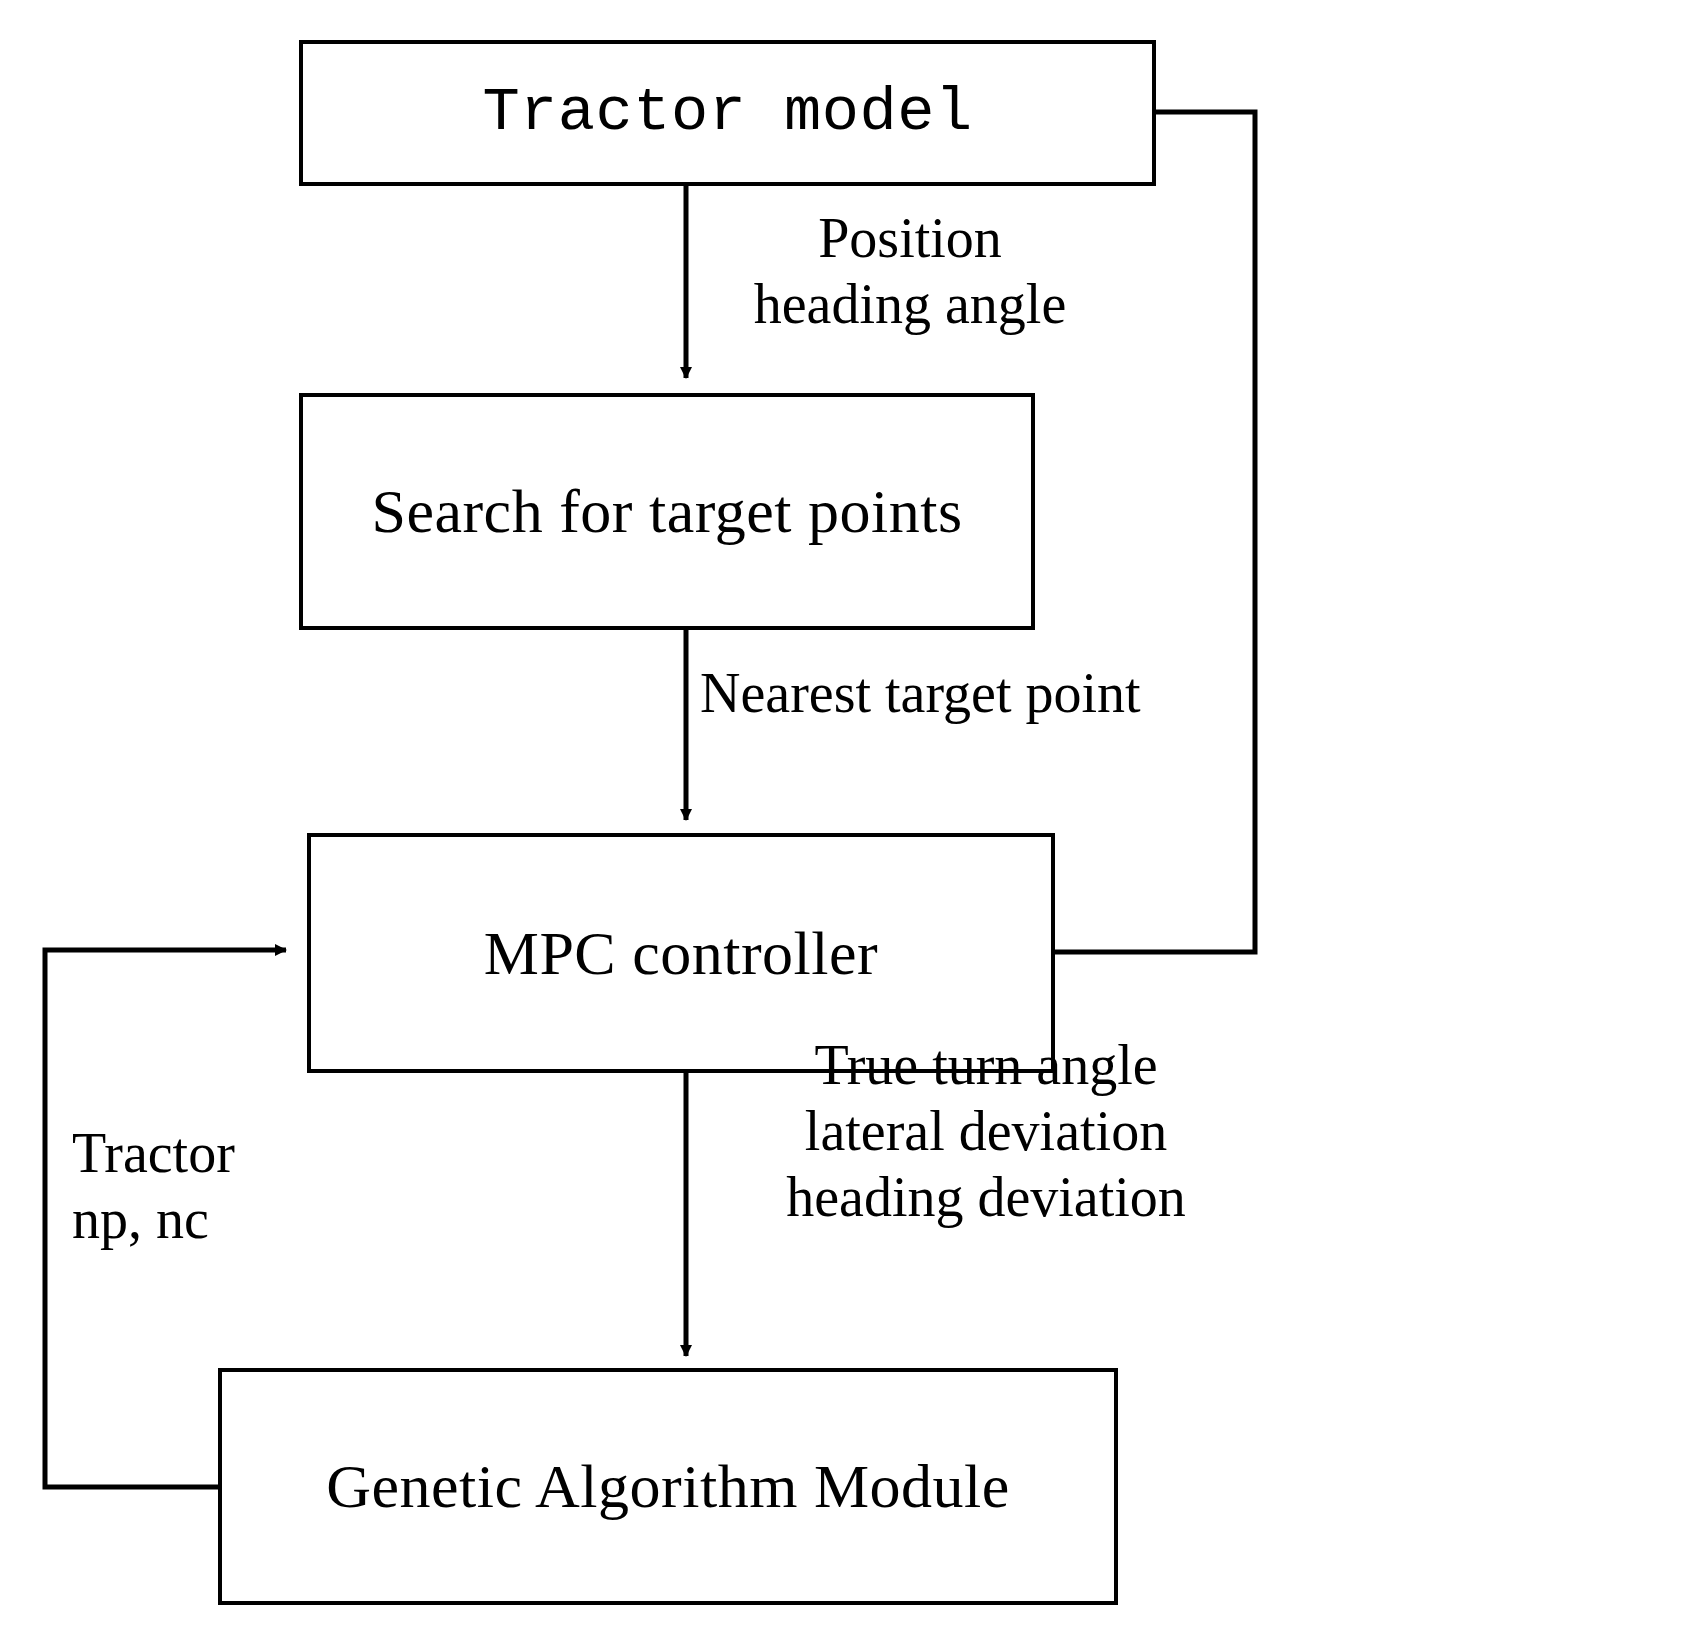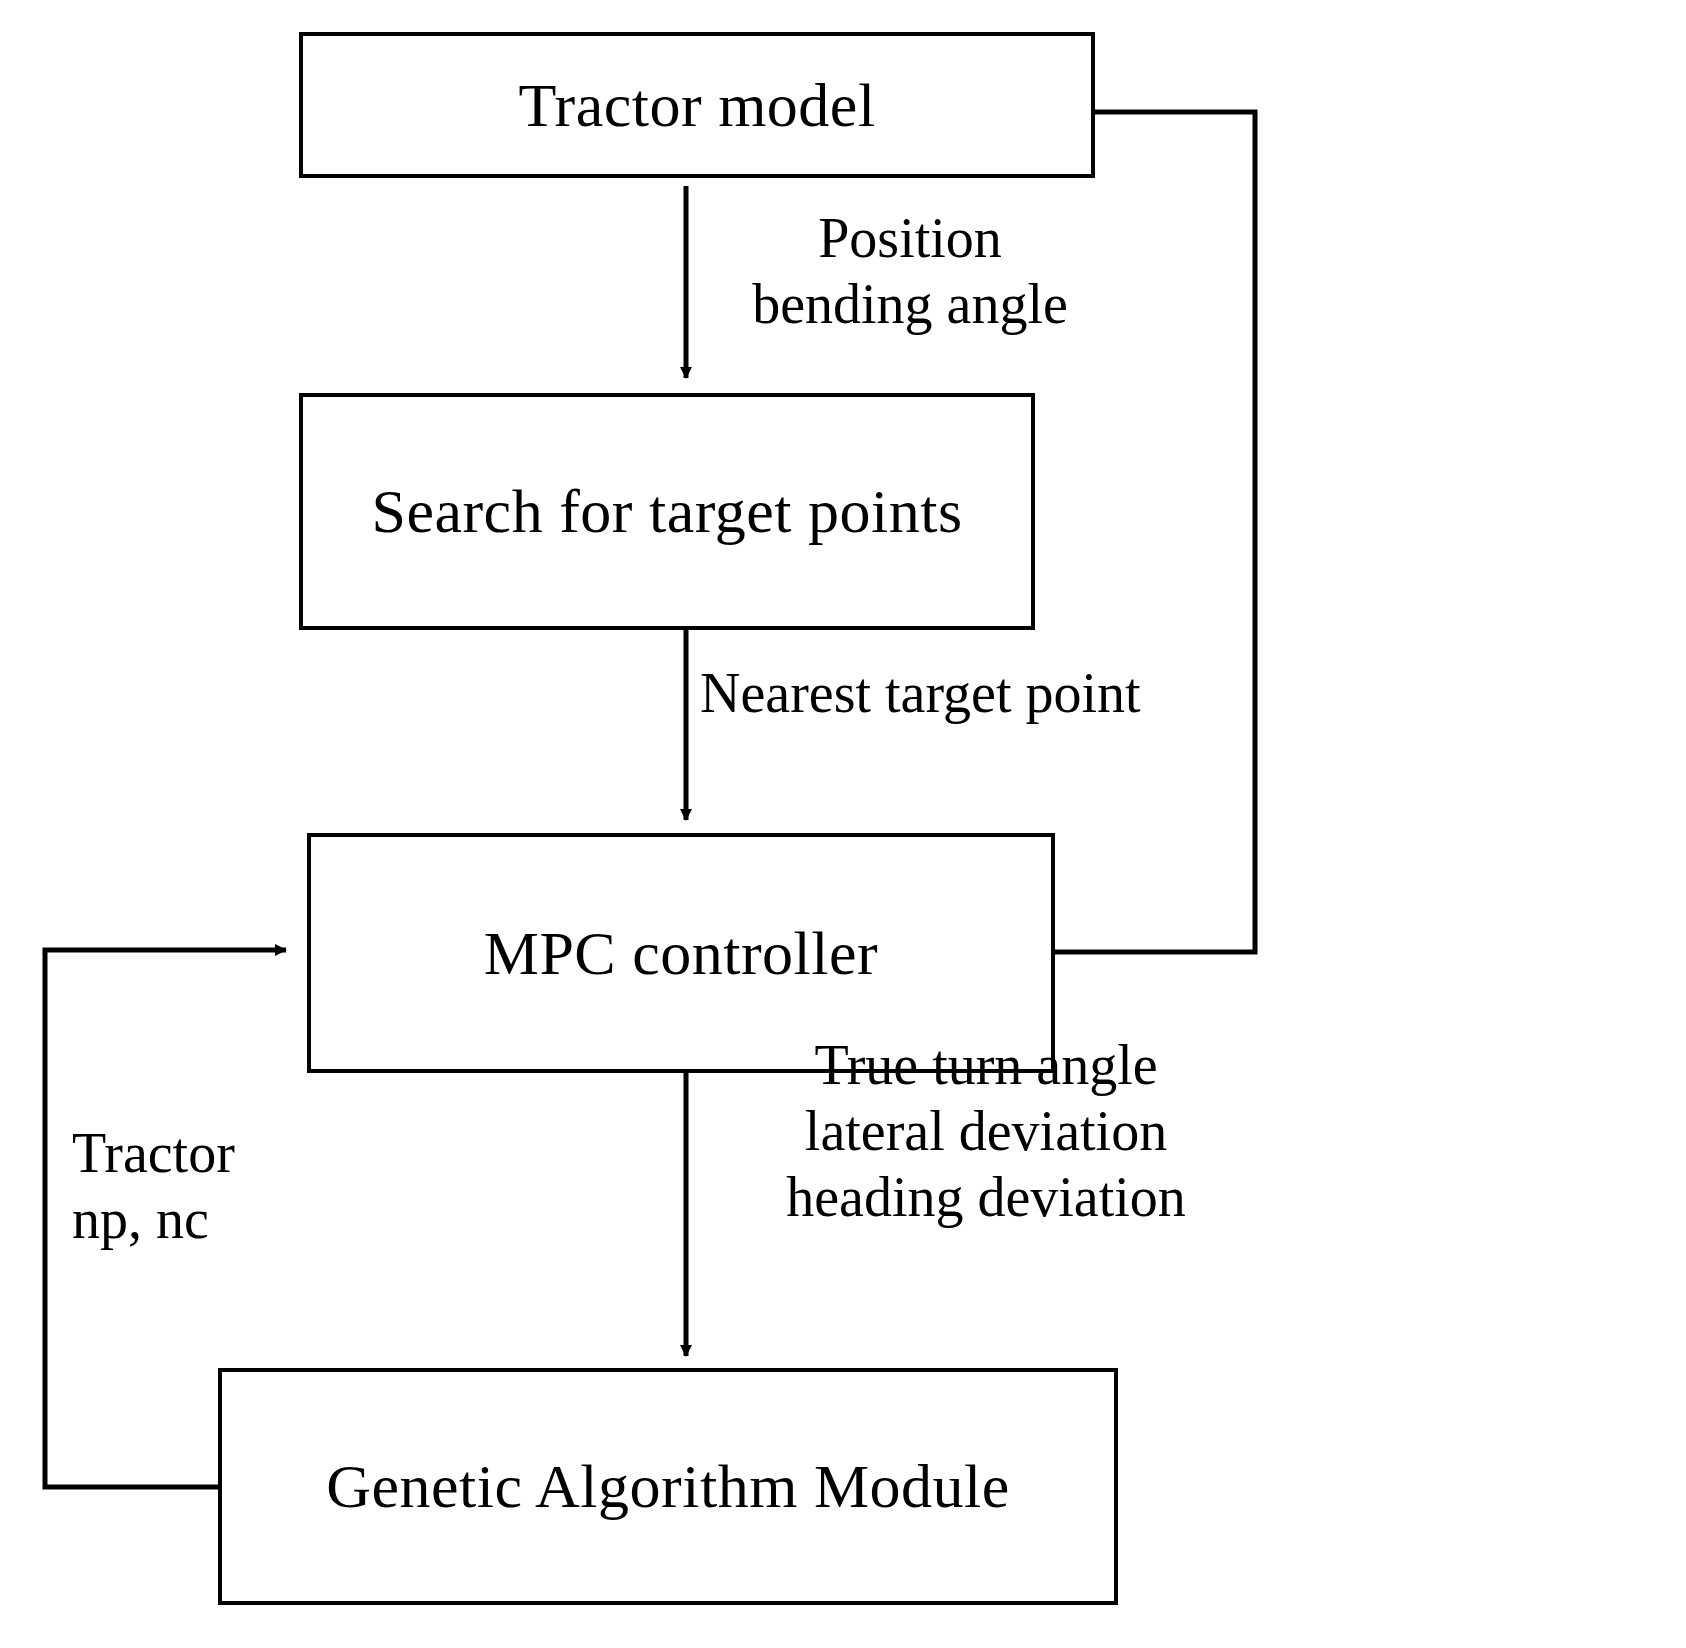--- a/index.html
+++ b/index.html
@@ -66,38 +66,38 @@
 
     <path d="M 686 630 L 686 820" stroke="#000000" stroke-width="5" fill="none" marker-end="url(#ah)"></path>
 
     <path d="M 686 1073 L 686 1356" stroke="#000000" stroke-width="5" fill="none" marker-end="url(#ah)"></path>
 
     <path d="M 1047 952 L 1255 952 L 1255 112 L 1060 112" stroke="#000000" stroke-width="5" fill="none" marker-end="url(#ah)"></path>
 
     <path d="M 218 1487 L 45 1487 L 45 950 L 286 950" stroke="#000000" stroke-width="5" fill="none" marker-end="url(#ah)"></path>
   </svg>
 
-  <div class="node" style="left:299px; top:32px; width:796px; height:146px;">
+  <div class="node" style="left:299px; top:40px; width:857px; height:146px;font-family:Liberation Mono, monospace;">
     <span class="node-label">Tractor model</span>
   </div>
 
   <div class="node" style="left:299px; top:393px; width:736px; height:237px;">
     <span class="node-label">Search for target points</span>
   </div>
 
   <div class="node" style="left:299px; top:833px; width:748px; height:240px;margin-left:8px;">
     <span class="node-label">MPC controller</span>
   </div>
 
   <div class="node" style="left:218px; top:1368px; width:900px; height:237px;">
     <span class="node-label">Genetic Algorithm Module</span>
   </div>
 
   <div class="edge-label center" style="left:700px; top:205px; width:420px;">Position
-bending angle</div>
+heading angle</div>
 
   <div class="edge-label left" style="left:700px; top:660px; width:560px;">Nearest target point</div>
 
 
   <div class="edge-label left" style="left:706px; top:1032px; width:560px;text-align:center;">True turn angle
 lateral deviation
 heading deviation</div>
 
   <div class="edge-label left" style="left:72px; top:1120px; width:320px;">Tractor
 np, nc</div>

